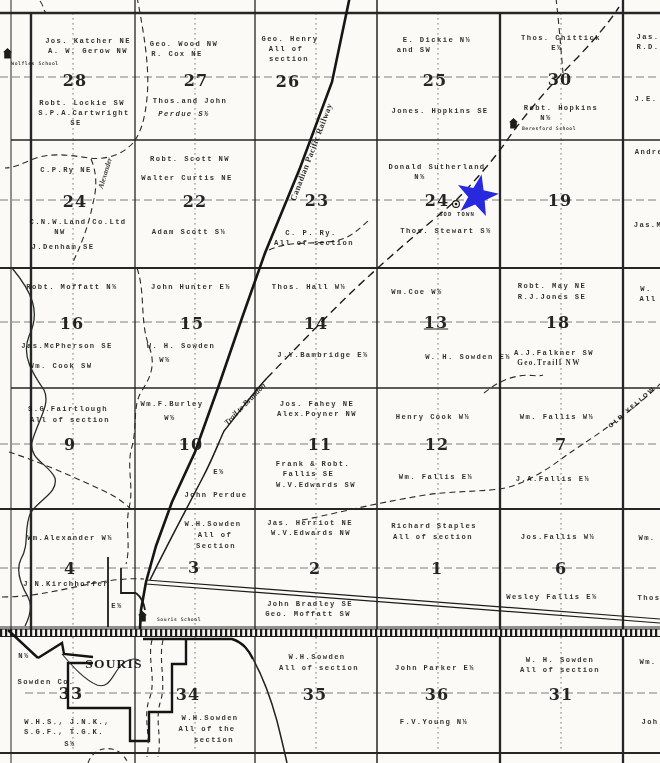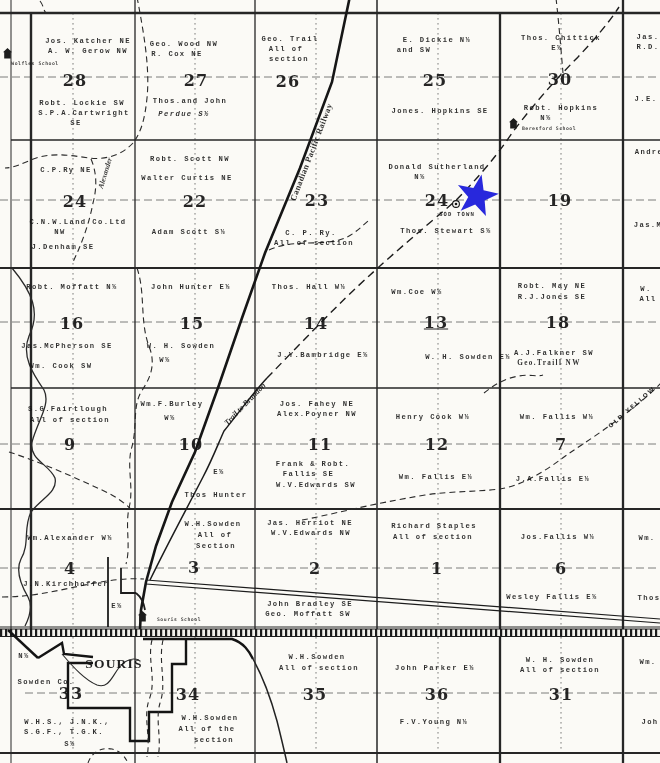--- a/index.html
+++ b/index.html
@@ -128,21 +128,21 @@
       <div class="lbl owner" style="left: 88px; top: 51px;">A. W. Gerow  NW</div>
       <div class="lbl num" style="left: 75px; top: 80px;">28</div>
       <div class="lbl owner" style="left: 82px; top: 103px;">Robt. Lockie SW</div>
       <div class="lbl owner" style="left: 84px; top: 113px;">S.P.A.Cartwright</div>
       <div class="lbl owner" style="left: 76px; top: 123px;">SE</div>
       <div class="lbl owner" style="left: 184px; top: 44px;">Geo. Wood  NW</div>
       <div class="lbl owner" style="left: 177px; top: 54px;">R. Cox  NE</div>
       <div class="lbl num" style="left: 196px; top: 80px;">27</div>
       <div class="lbl owner" style="left: 190px; top: 101px;">Thos.and John</div>
       <div class="lbl owner" style="left: 184px; top: 114px; font-style: italic;">Perdue  S½</div>
-      <div class="lbl owner" style="left: 290px; top: 39px;">Geo. Trail</div>
+      <div class="lbl owner" style="left: 290px; top: 39px;">Geo. Henry</div>
       <div class="lbl owner" style="left: 286px; top: 49px;">All of</div>
       <div class="lbl owner" style="left: 289px; top: 59px;">section</div>
       <div class="lbl num" style="left: 288px; top: 81px;">26</div>
       <div class="lbl owner" style="left: 437px; top: 40px;">E. Dickie N½</div>
       <div class="lbl owner" style="left: 414px; top: 50px;">and SW</div>
       <div class="lbl num" style="left: 435px; top: 80px;">25</div>
       <div class="lbl owner" style="left: 440px; top: 111px;">Jones. Hopkins SE</div>
       <div class="lbl owner" style="left: 561px; top: 38px;">Thos. Chittick</div>
       <div class="lbl owner" style="left: 557px; top: 48px;">E½</div>
       <div class="lbl num" style="left: 560px; top: 79px;">30</div>
@@ -195,21 +195,21 @@
       <div class="lbl owner" style="left: 646px; top: 289px;">W.</div>
       <div class="lbl owner" style="left: 648px; top: 299px;">All</div>
       <div class="lbl owner" style="left: 68px; top: 409px;">S.G.Fairtlough</div>
       <div class="lbl owner" style="left: 70px; top: 420px;">All of section</div>
       <div class="lbl num" style="left: 70px; top: 444px;">9</div>
       <div class="lbl owner" style="left: 172px; top: 404px;">Wm.F.Burley</div>
       <div class="lbl owner" style="left: 170px; top: 418px;">W½</div>
       <div class="lbl num" style="left: 191px; top: 444px;">10</div>
       <div class="lbl trail" style="left: 245px; top: 404px; transform: translate(-50%, -50%) rotate(-46deg);">Trail to Brandon</div>
       <div class="lbl owner" style="left: 219px; top: 472px;">E½</div>
-      <div class="lbl owner" style="left: 216px; top: 495px;">Thos Hunter</div>
+      <div class="lbl owner" style="left: 216px; top: 495px;">John Perdue</div>
       <div class="lbl owner" style="left: 317px; top: 404px;">Jos. Fahey NE</div>
       <div class="lbl owner" style="left: 317px; top: 414px;">Alex.Poyner NW</div>
       <div class="lbl num" style="left: 320px; top: 444px;">11</div>
       <div class="lbl owner" style="left: 313px; top: 464px;">Frank &amp; Robt.</div>
       <div class="lbl owner" style="left: 297px; top: 474px; padding-left: 23px;">Fallis SE</div>
       <div class="lbl owner" style="left: 316px; top: 485px;">W.V.Edwards SW</div>
       <div class="lbl owner" style="left: 433px; top: 417px;">Henry Cook  W½</div>
       <div class="lbl num" style="left: 437px; top: 444px;">12</div>
       <div class="lbl owner" style="left: 436px; top: 477px;">Wm. Fallis  E½</div>
       <div class="lbl owner" style="left: 557px; top: 417px;">Wm. Fallis  W½</div>

